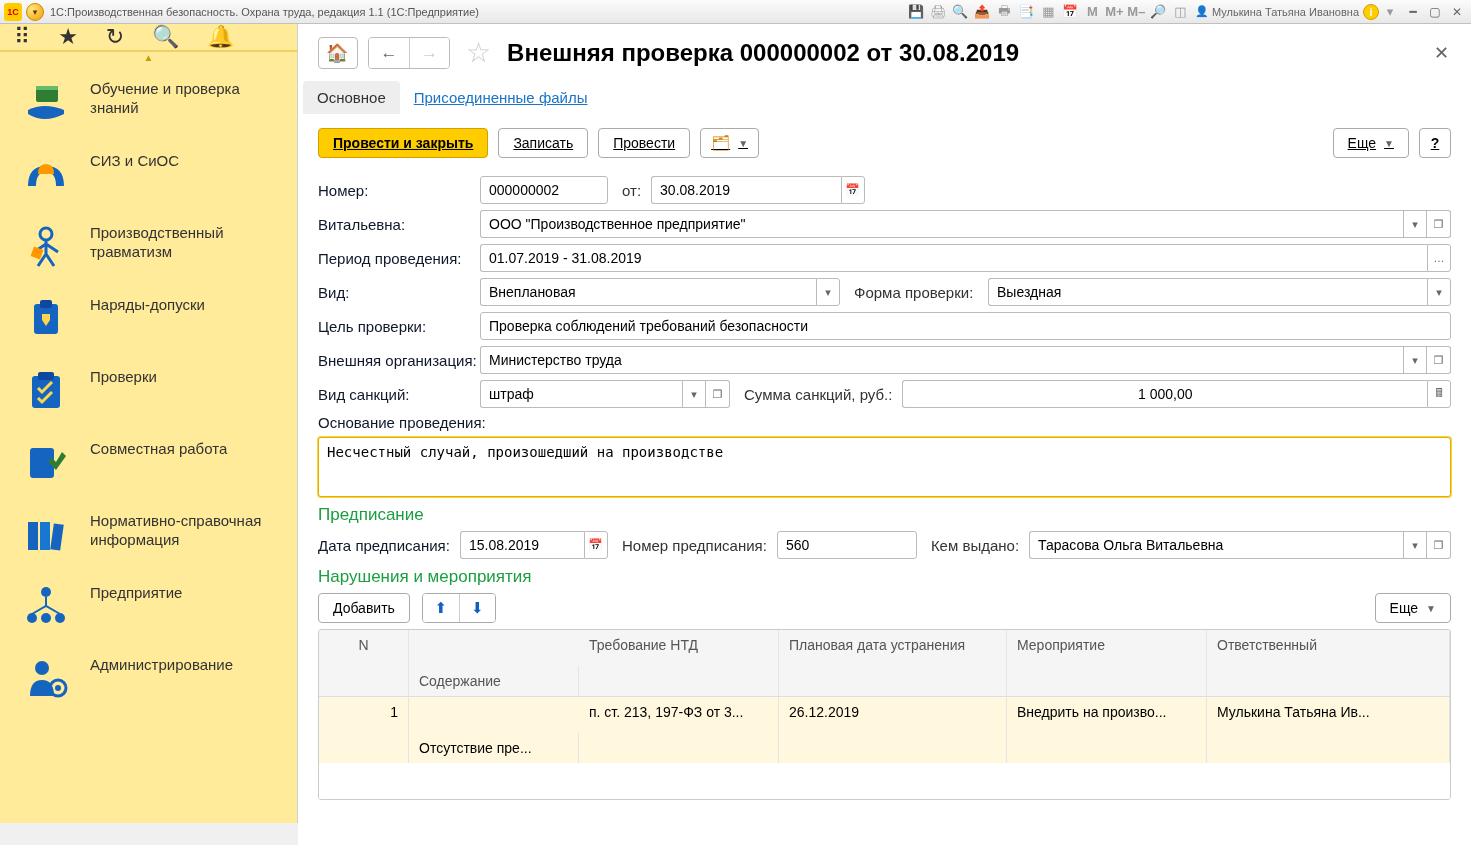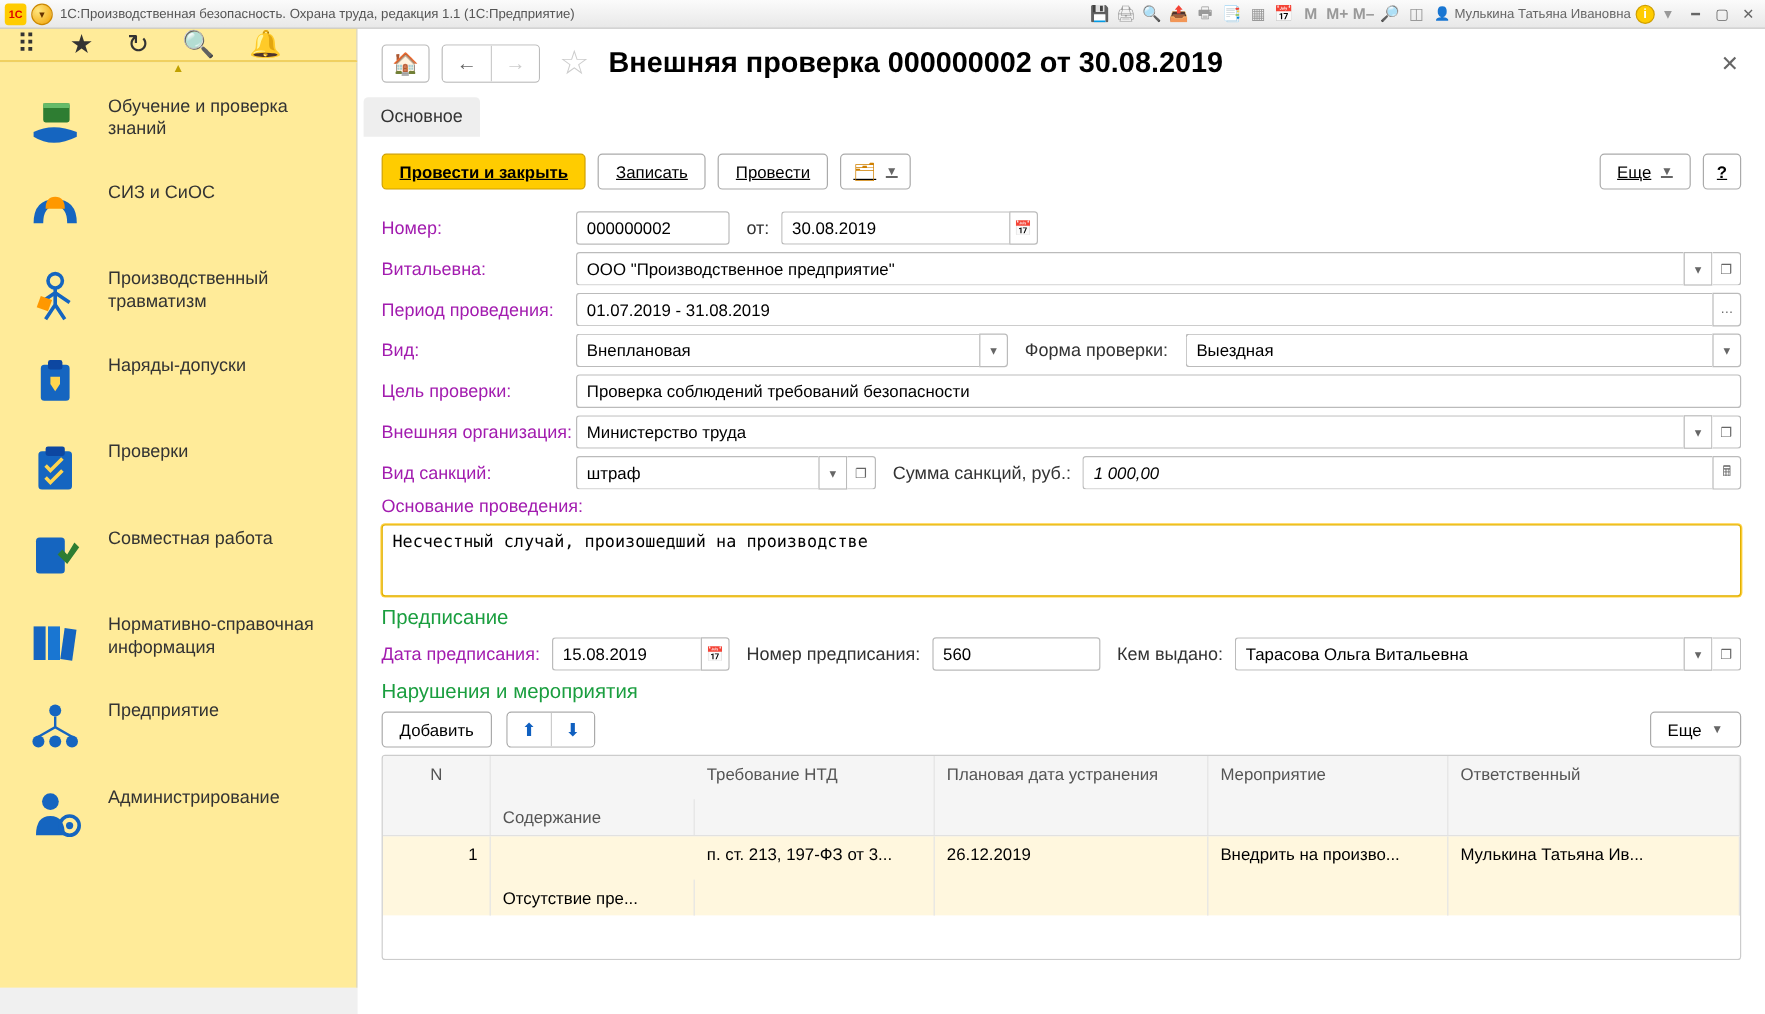--- a/index.html
+++ b/index.html
@@ -58,32 +58,32 @@
 .btn.primary { background: #ffcc00; border-color: #d0a000; font-weight: bold; }
 .btn.icon-only { padding: 0 10px; }
 .btn .caret { font-size: 10px; color: #666; margin-left: 2px;}
 .btnrow .spacer { flex: 1; }
 .btn.more { }
 .btn.help { width: 32px; padding: 0; justify-content: center; font-weight: bold;}
 
 
 .form { padding: 4px 20px 12px 20px; }
 .frow { display: flex; align-items: center; margin: 6px 0; }
-.flabel { width: 162px; font-size: 15px; color: #a21caf; flex-shrink: 0; }
+.flabel { width: 162px; font-size: 15px; color: #0f172a; flex-shrink: 0; }
 .finput { height: 28px; border: 1px solid #bbb; border-radius: 3px; padding: 0 8px; font-size: 14px; background: #fff; }
 .ftextarea { border: 1px solid #e0b000; box-shadow: 0 0 0 1px #ffd040; border-radius: 3px; padding: 6px 8px; font-size: 14px; background: #fff; width: 100%; height: 60px; resize: none;}
 .w-num { width: 128px; }
 .inlabel { font-size: 15px; color: #333; margin: 0 10px 0 14px; }
 .select-wrap { display: flex; height: 28px; }
 .select-wrap .finput { border-top-right-radius: 0; border-bottom-right-radius: 0; border-right: none; }
 .seg-btn { width: 24px; height: 28px; border: 1px solid #bbb; display: inline-flex; align-items: center; justify-content: center; background: #fff; font-size: 11px; color: #666; cursor: pointer;}
 .seg-btn.last { border-top-right-radius: 3px; border-bottom-right-radius: 3px; }
 .seg-btn + .seg-btn { border-left: none; }
 .flex1 { flex: 1; }
-.sumright { text-align: left; font-style: italic; }
+.sumright { text-align: center; }
 
 
 .section-h { color: #1a9e3f; font-size: 17px; font-weight: normal; margin: 8px 0 4px 0; }
 
 
 .tbl-toolbar { display: flex; align-items: center; gap: 12px; margin: 6px 0 6px 0;}
 .arrow-btns { display: flex; border-radius: 4px; overflow: hidden; border: 1px solid #aaa; height: 30px;}
 .arrow-btns .ab { width: 36px; display: inline-flex; align-items: center; justify-content: center; background: #fff; cursor: pointer; font-size: 15px;}
 .arrow-btns .ab + .ab { border-left: 1px solid #ccc;}
 .ab.up { color: #1060c0;}
@@ -264,20 +264,21 @@
         <span class="navbtn">←</span>
         <span class="navbtn disabled">→</span>
       </span>
       <span class="star-big">☆</span>
       <span class="doc-title">Внешняя проверка 000000002 от 30.08.2019</span>
       <span class="close-x">✕</span>
     </div>
 
     <div class="tabs">
       <div class="tab active">Основное</div>
+      <div class="tab inactive">Присоединенные файлы</div>
     </div>
 
     <div class="content-scroll">
     <div class="btnrow">
       <button class="btn primary">Провести и закрыть</button>
       <button class="btn">Записать</button>
       <button class="btn">Провести</button>
       <button class="btn icon-only">
             <span class="folder-gear-icon">🗂</span>
             <span class="caret">▼</span>

